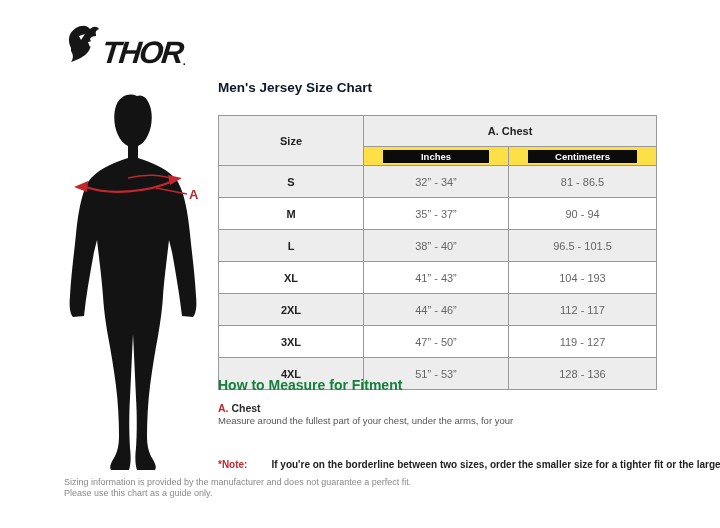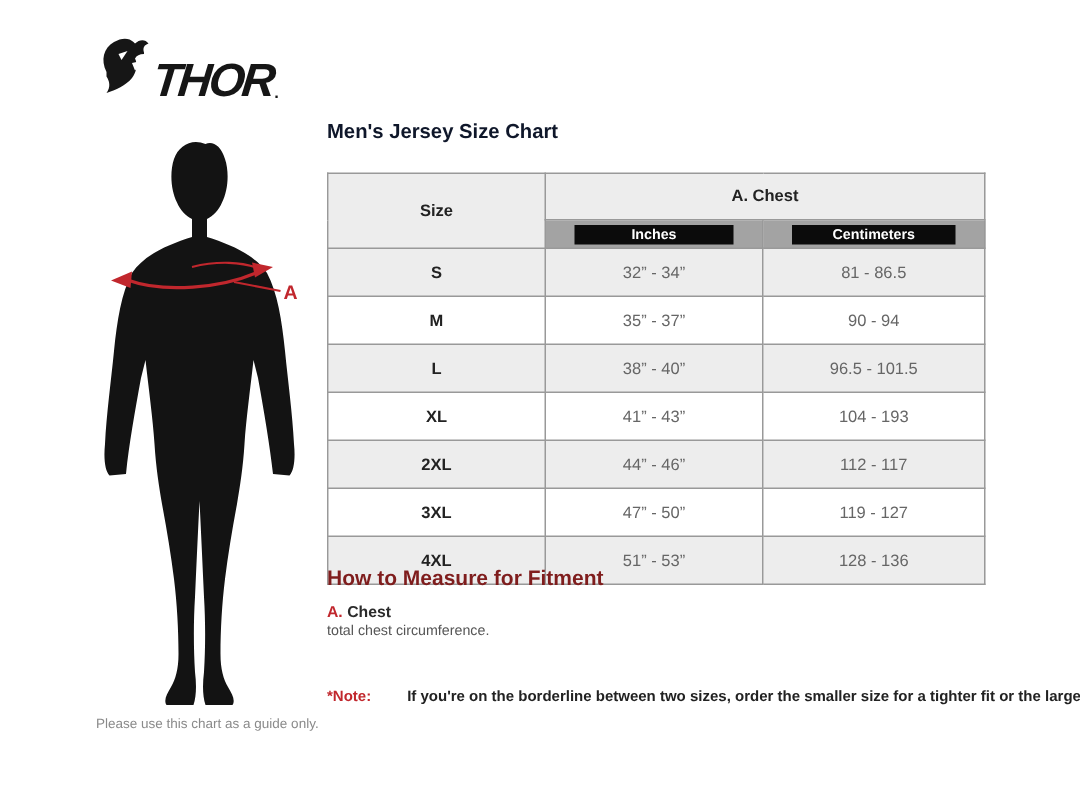--- a/index.html
+++ b/index.html
@@ -15,27 +15,27 @@
   
   .figure{position:absolute;left:58px;top:86px;width:155px;height:395px;}
 
   
   .title{position:absolute;left:218px;top:80px;font-size:13.5px;font-weight:bold;color:#0f172a;}
 
   .table-wrap{position:absolute;left:218px;top:115px;}
   table{border-collapse:collapse;table-layout:fixed;width:438px;}
   th,td{border:1px solid #999;text-align:center;padding:0;}
   .size-h,.group-h{background:#ededed;font-size:11px;font-weight:bold;color:#222;height:30px;}
-  .sub{height:16px;background:#a3a3a3;padding:1px 19px;}
+  .sub{height:16px;background:#fde047;padding:1px 19px;}
   .bar{background:#0b0b0b;color:#fff;font-size:9.5px;font-weight:bold;height:13px;line-height:13px;}
   tbody td{height:31px;font-size:11px;color:#666;background:#fff;}
   tbody td.size-col{font-weight:bold;color:#222;}
   tbody tr.alt td{background:#ededed;}
 
-  .howto{position:absolute;left:218px;top:377px;font-size:14px;font-weight:bold;color:#7f1d1d;}
+  .howto{position:absolute;left:218px;top:377px;font-size:14px;font-weight:bold;color:#15803d;}
   .chest-label{position:absolute;left:218px;top:402px;font-size:10.5px;font-weight:bold;color:#2b2b2b;}
   .chest-label .red{color:#c1272d;}
   .chest-desc{position:absolute;left:218px;top:415px;font-size:9.5px;line-height:11.5px;color:#555;}
   .note{position:absolute;left:218px;top:459px;font-size:10px;font-weight:bold;color:#222;white-space:nowrap;}
   .note .red{color:#c1272d;margin-right:24px;}
 
   .disclaimer{position:absolute;left:64px;top:477px;font-size:9px;line-height:11px;color:#8a8a8a;}
 </style>
 </head>
 <body>
@@ -139,22 +139,23 @@
       </tbody>
   </table>
 </div>
 
 <div class="howto">How to Measure for Fitment</div>
 <div class="chest-label">
   <span class="red">A.</span>
   <span>Chest</span>
 </div>
 <div class="chest-desc">
-  <div>total chest circumference.</div>
+  <div>Measure around the fullest part of your chest, under the arms, for your</div>
 </div>
 
 <div class="note">
   <span class="red">*Note:</span><span>If you're on the borderline between two sizes, order the smaller size for a tighter fit or the larger size for a looser fit.</span>
 </div>
 
 <div class="disclaimer">
+  <div>Sizing information is provided by the manufacturer and does not guarantee a perfect fit.</div>
   <div>Please use this chart as a guide only.</div>
 </div>
 
 </body></html>

